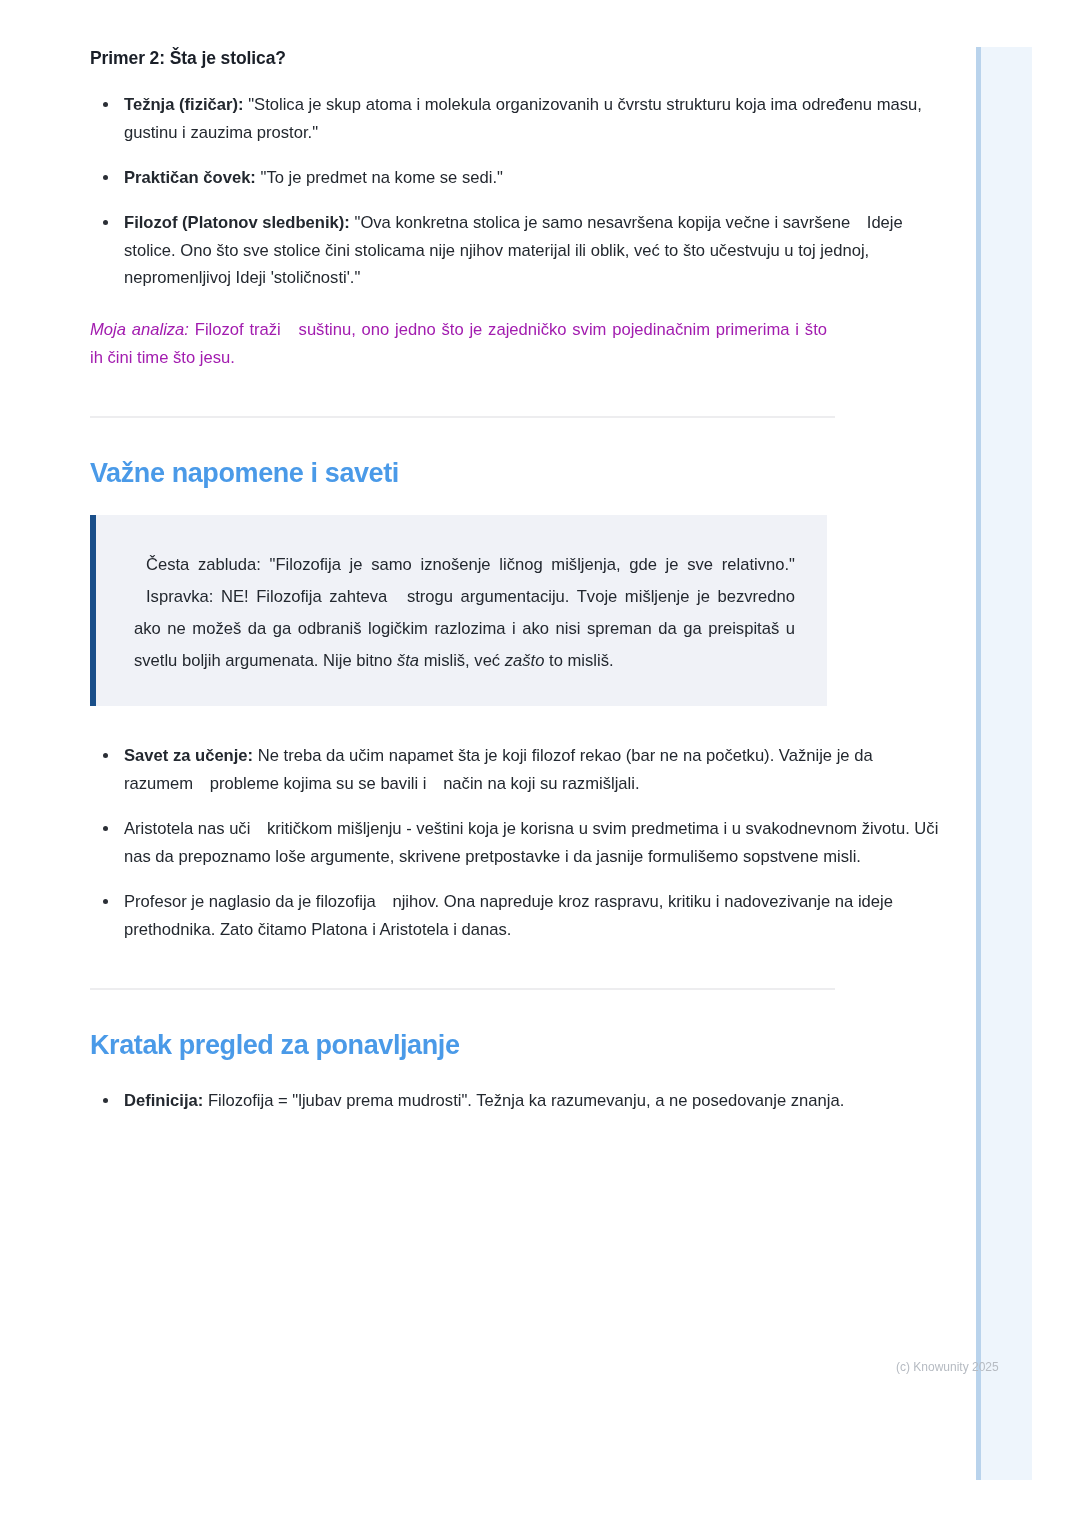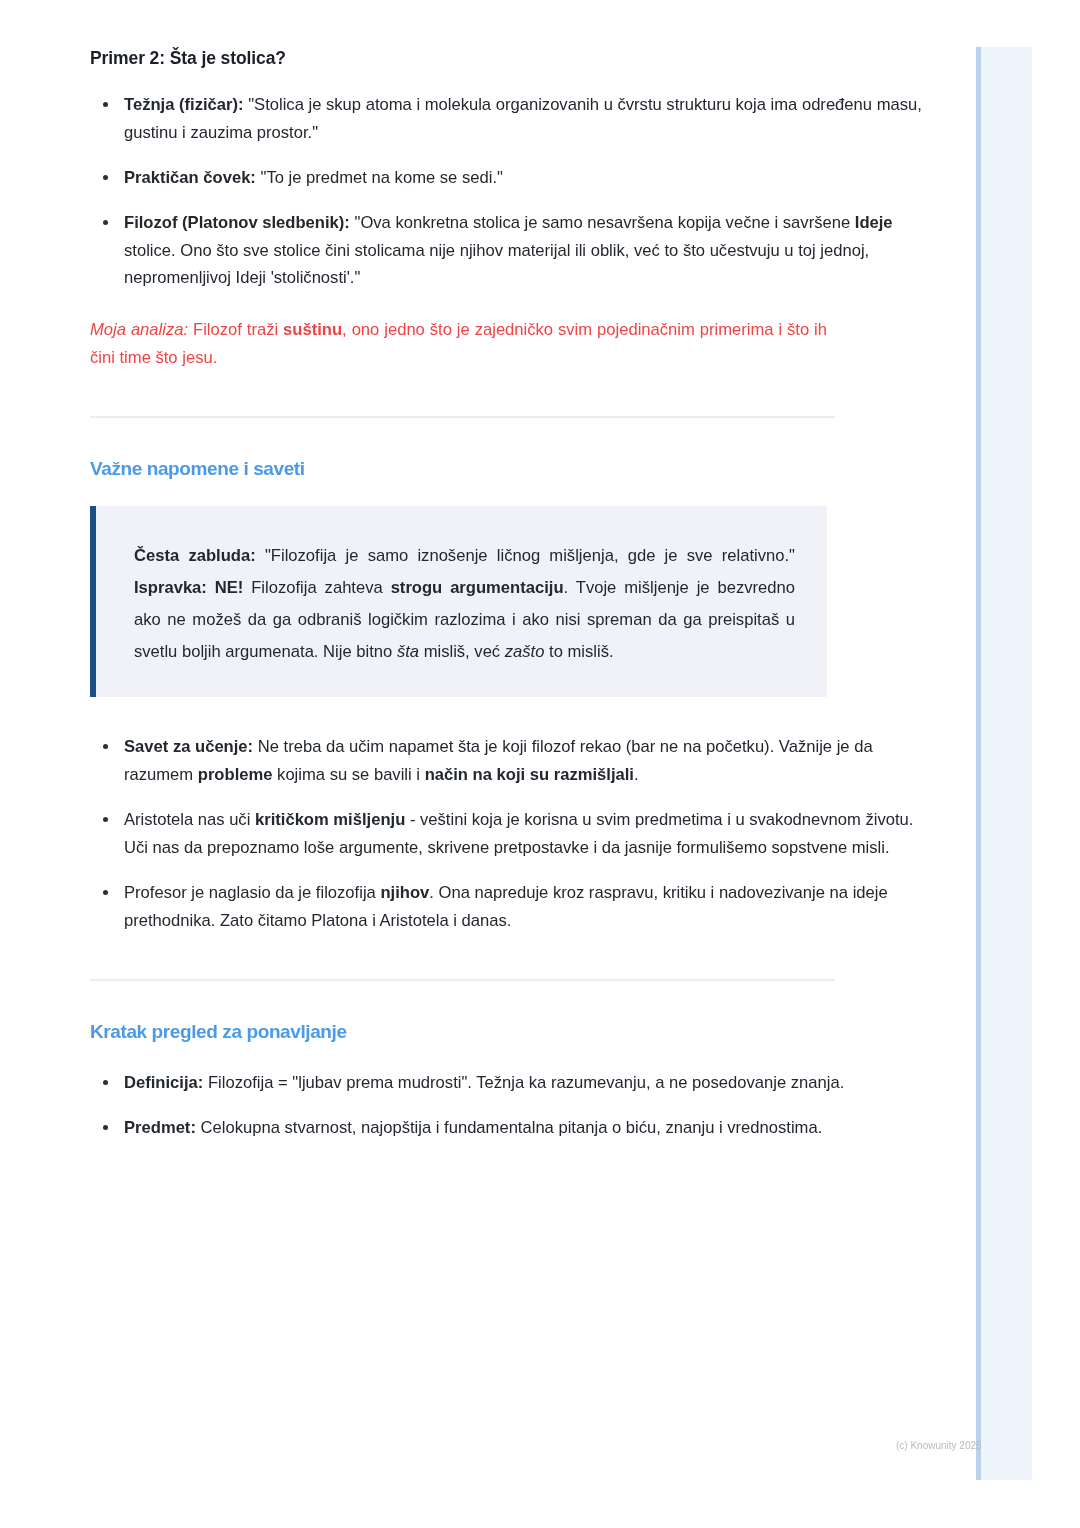--- a/index.html
+++ b/index.html
@@ -40,21 +40,21 @@
 
   h2.doc-title {
     font-size: 17.5px;
     font-weight: bold;
     color: #1a1f28;
     margin: 0 0 22px 0;
     letter-spacing: -0.1px;
   }
 
   h2.section-title {
-    font-size: 19px;
+    font-size: 27px;
     font-weight: bold;
     color: #4a9ae8;
     margin: 0 0 26px 0;
     letter-spacing: -0.4px;
   }
 
   ul.bullets {
     list-style: none;
     margin: 0;
     padding: 0;
@@ -72,27 +72,27 @@
     content: "";
     position: absolute;
     left: 13px;
     top: 11px;
     width: 5px;
     height: 5px;
     border-radius: 50%;
     background: #2b2f36;
   }
   .lbl { font-weight: bold; }
-  .b { font-weight: bold; }
+  .b { font-weight: normal; margin-left: 12px; }
   .i { font-style: italic; }
 
   p.analysis {
     font-size: 16.6px;
     line-height: 1.68;
-    color: #ef4444;
+    color: #a21caf;
     text-align: justify;
     margin: 24px 0 0 0;
     width: 737px;
   }
 
   hr.divider {
     border: none;
     border-top: 2px solid #ededef;
     margin: 44px 0 40px 0;
     width: 745px;
@@ -110,22 +110,22 @@
     margin: 0;
     font-size: 16.6px;
     line-height: 1.92;
     color: #23282f;
     text-align: justify;
   }
 
   .footer-mark {
     position: absolute;
     left: 896px;
-    top: 1440px;
-    font-size: 10px;
+    top: 1360px;
+    font-size: 12px;
     color: #b6bbc2;
     white-space: nowrap;
   }
 </style>
 </head>
 <body>
 
 <div class="side-strip"></div>
 
 <div class="page">
@@ -171,20 +171,17 @@
   </ul>
 
   <hr class="divider">
 
   <h2 class="section-title">Kratak pregled za ponavljanje</h2>
 
   <ul class="bullets">
     <li>
       <span class="lbl">Definicija:</span><span> Filozofija = "ljubav prema mudrosti". Težnja ka razumevanju, a ne posedovanje znanja.</span>
     </li>
-    <li>
-      <span class="lbl">Predmet:</span><span> Celokupna stvarnost, najopštija i fundamentalna pitanja o biću, znanju i vrednostima.</span>
-    </li>
   </ul>
 
 </div>
 
 <div class="footer-mark">(c) Knowunity 2025</div>
 
 </body></html>

